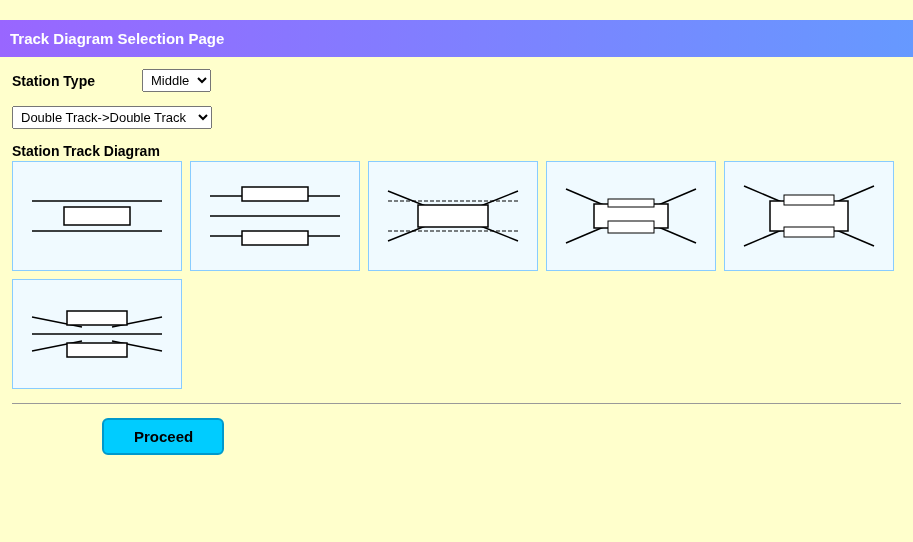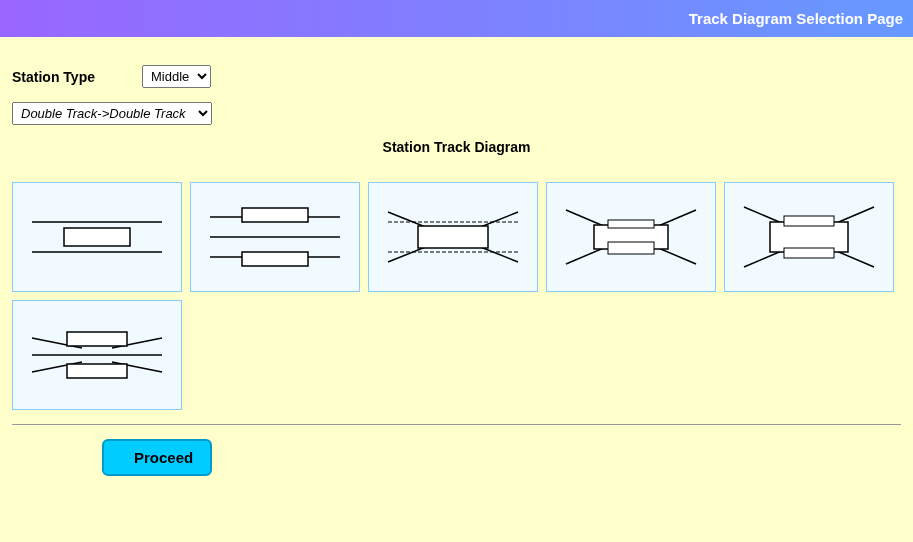--- a/index.html
+++ b/index.html
@@ -8,52 +8,52 @@
       background-color: #ffffcc;
       font-family: Arial, sans-serif;
       font-size: 14px;
       color: #000;
       width: 913px;
       min-height: 542px;
     }
 
     #header {
       background: linear-gradient(to right, #9966ff, #6699ff);
-      text-align: right;
+      text-align: left;
       padding: 10px;
       font-weight: bold;
       font-size: 15px;
       color: white;
+      margin-top: 20px;
     }
 
     #main {
-      padding: 28px 12px;
+      padding: 12px 12px;
     }
 
     .form-row {
       display: flex;
       align-items: center;
       margin-bottom: 14px;
     }
 
     .form-label {
       font-weight: bold;
       min-width: 130px;
     }
 
     select {
       padding: 2px 4px;
       font-size: 13px;
     }
 
     .section-title {
       font-weight: bold;
-      margin-bottom: 27px;
+      margin-bottom: 2px;
       font-size: 14px;
-      text-align: center;
     }
 
     .diagram-grid {
       display: flex;
       flex-wrap: wrap;
       gap: 8px;
       margin-bottom: 10px;
     }
 
     .diagram-cell {
@@ -87,21 +87,21 @@
 
     .action-btn {
       background: #00ccff;
       border: 2px solid #0099cc;
       border-radius: 6px;
       padding: 8px 30px;
       font-size: 15px;
       font-weight: bold;
       color: #000;
       cursor: pointer;
-      width: 110px;
+      width: 122px;
     }
   </style>
 </head>
 <body>
 
 <div id="header">
   <span>Track Diagram Selection Page</span>
 </div>
 
 <div id="main">
@@ -109,21 +109,21 @@
   <div class="form-row">
     <span class="form-label">Station Type</span>
     <select>
       <option value="Start">Start</option>
       <option value="Middle" selected="">Middle</option>
       <option value="End">End</option>
     </select>
   </div>
 
   <div class="form-row">
-    <select style="min-width:200px;font-style:italic;">
+    <select style="min-width:200px;">
       <option value="Double Track-&gt;Double Track" selected="">Double Track-&gt;Double Track</option>
       <option value="Single Track-&gt;Single Track">Single Track-&gt;Single Track</option>
       <option value="Single Track-&gt;Double Track">Single Track-&gt;Double Track</option>
       <option value="Double Track-&gt;Single Track">Double Track-&gt;Single Track</option>
     </select>
   </div>
 
   <div class="section-title">Station Track Diagram</div>
 
   <div class="diagram-grid">

